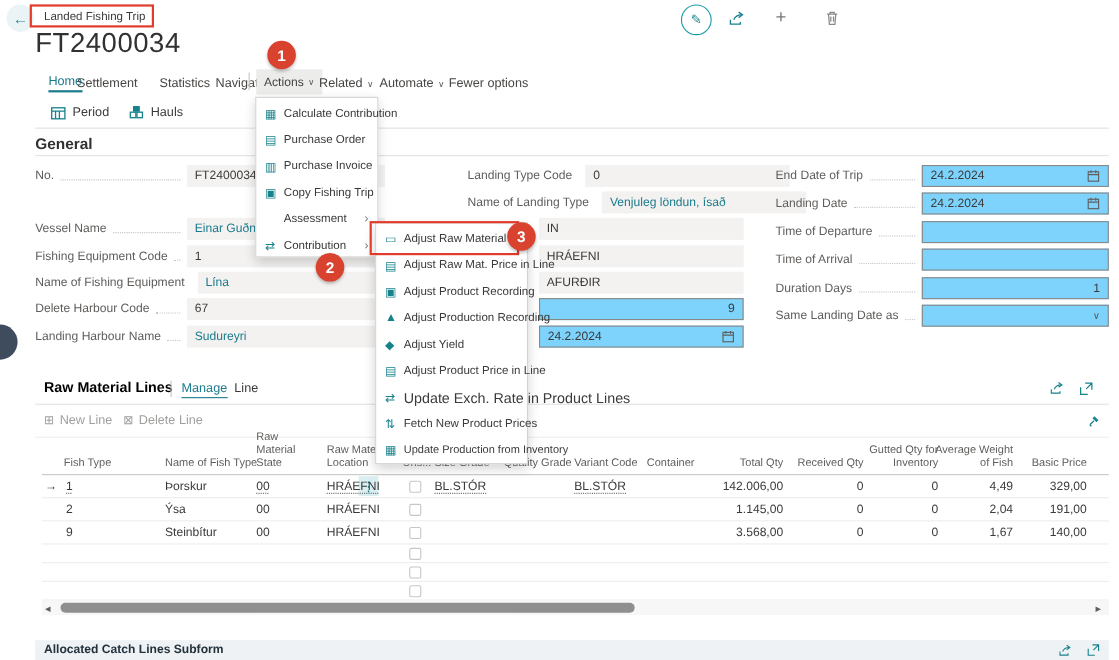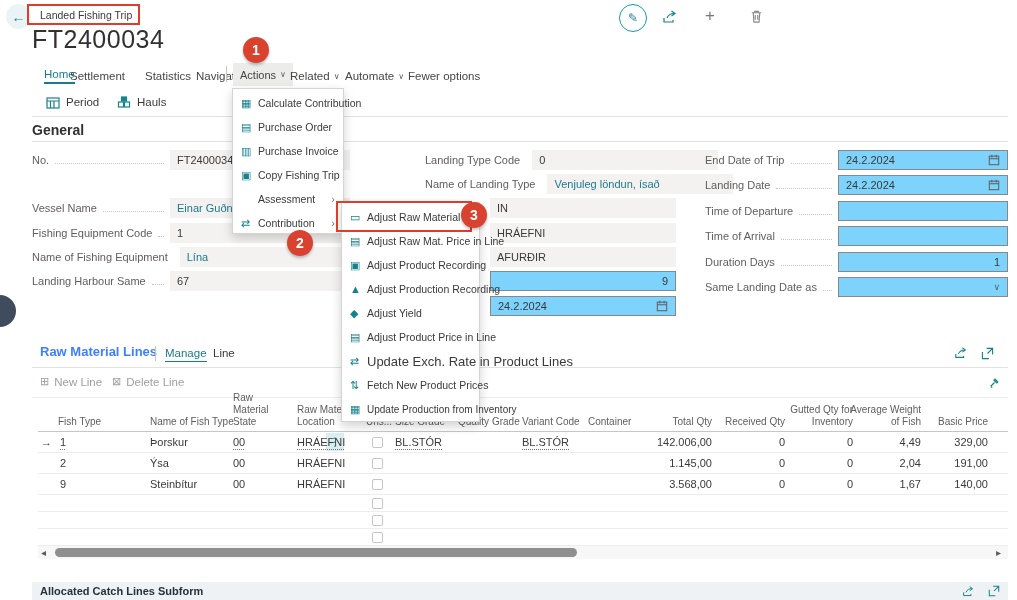--- a/index.html
+++ b/index.html
@@ -41,21 +41,21 @@
   .panel{background:#fff;border:1px solid #d6d4d2;box-shadow:0 4px 10px rgba(0,0,0,.18);z-index:10;padding-top:2px;box-sizing:border-box;}
   .mi{display:flex;align-items:center;height:24px;padding:0 8px;font-size:10.5px;color:#3b3a39;cursor:pointer;}
   .mi .ic{width:17px;color:#17828c;font-size:11px;flex:0 0 auto;}
   .mi .sub{margin-left:auto;color:#7a7876;font-size:11px;}
   .mi-noicon{padding-left:25px;}
   
   .badge{width:26px;height:26px;border-radius:50%;background:#d9422f;color:#fff;font-weight:bold;font-size:14px;
          display:flex;align-items:center;justify-content:center;z-index:30;box-shadow:0 2px 3px rgba(0,0,0,.25);}
   .redbox{border:2px solid #e13b2b;z-index:20;}
   
-  .card-title{left:40px;top:344px;font-size:13px;font-weight:bold;color:#3b82f6;}
+  .card-title{left:40px;top:344px;font-size:13px;font-weight:bold;color:#000000;}
   .vline{width:1px;background:#c8c6c4;}
   .subtab{font-size:11.5px;}
   .tb-btn{display:flex;align-items:center;font-size:11.5px;color:#a19f9d;}
   .tb-btn .ic{margin-right:5px;font-size:11px;}
   .hc{position:absolute;bottom:3px;font-size:10px;color:#605e5c;line-height:12px;}
   .hr-r{text-align:right;}
   .trow{position:absolute;left:38px;width:970px;}
   .cell{position:absolute;top:0;height:100%;display:flex;align-items:center;font-size:11px;color:#3b3a39;}
   .cr{justify-content:flex-end;}
   .u{text-decoration:underline dotted #767676;text-underline-offset:3px;}
@@ -178,24 +178,31 @@
       </div>
   </div>
   <div class="frow" style="left:32px;top:247px;width:318px;">
     <span class="lbl">Name of Fishing Equipment</span>
       <span class="leader"></span>
     <div class="fld ro" style="width:180px;">
         <span class="link">Lína</span>
       </div>
   </div>
   <div class="frow" style="left:32px;top:271px;width:318px;">
-    <span class="lbl">Landing Harbour Same</span>
+    <span class="lbl">Delete Harbour Code</span>
       <span class="leader"></span>
     <div class="fld ro" style="width:180px;">
         <span>67</span>
+      </div>
+  </div>
+  <div class="frow" style="left:32px;top:296px;width:318px;">
+    <span class="lbl">Landing Harbour Name</span>
+      <span class="leader"></span>
+    <div class="fld ro" style="width:180px;">
+        <span class="link">Sudureyri</span>
       </div>
   </div>
 
   <div class="frow" style="left:425px;top:150px;width:251px;">
     <span class="lbl">Landing Type Code</span>
       <span class="leader"></span>
     <div class="fld ro" style="width:186px;">
         <span>0</span>
       </div>
   </div>

